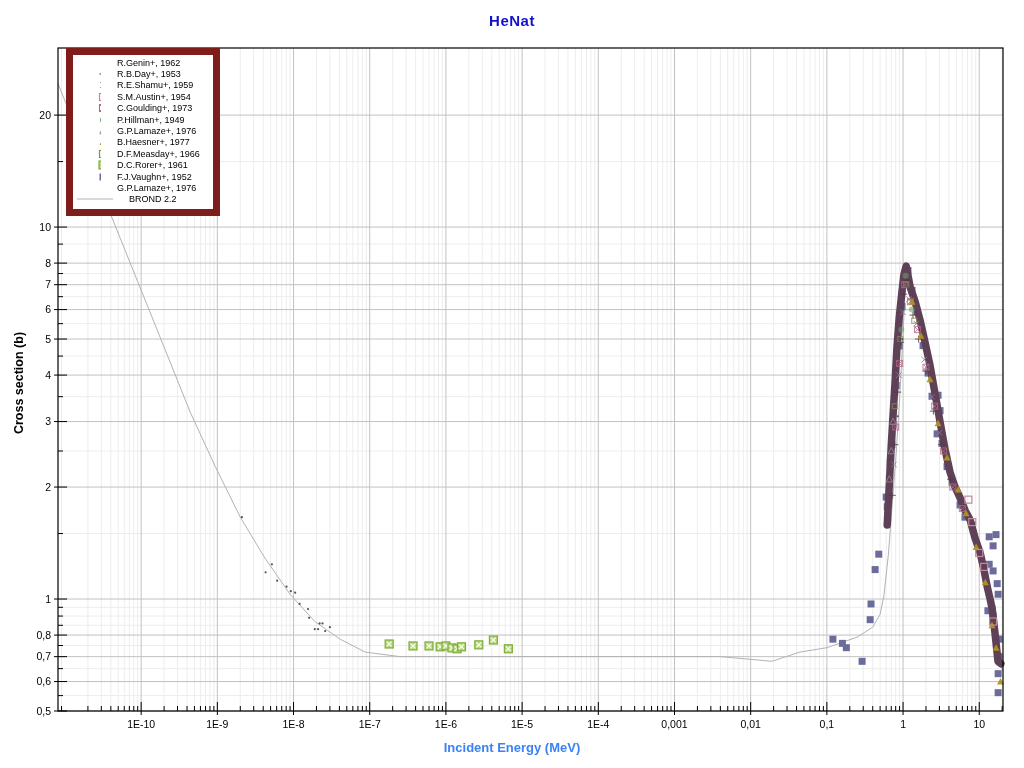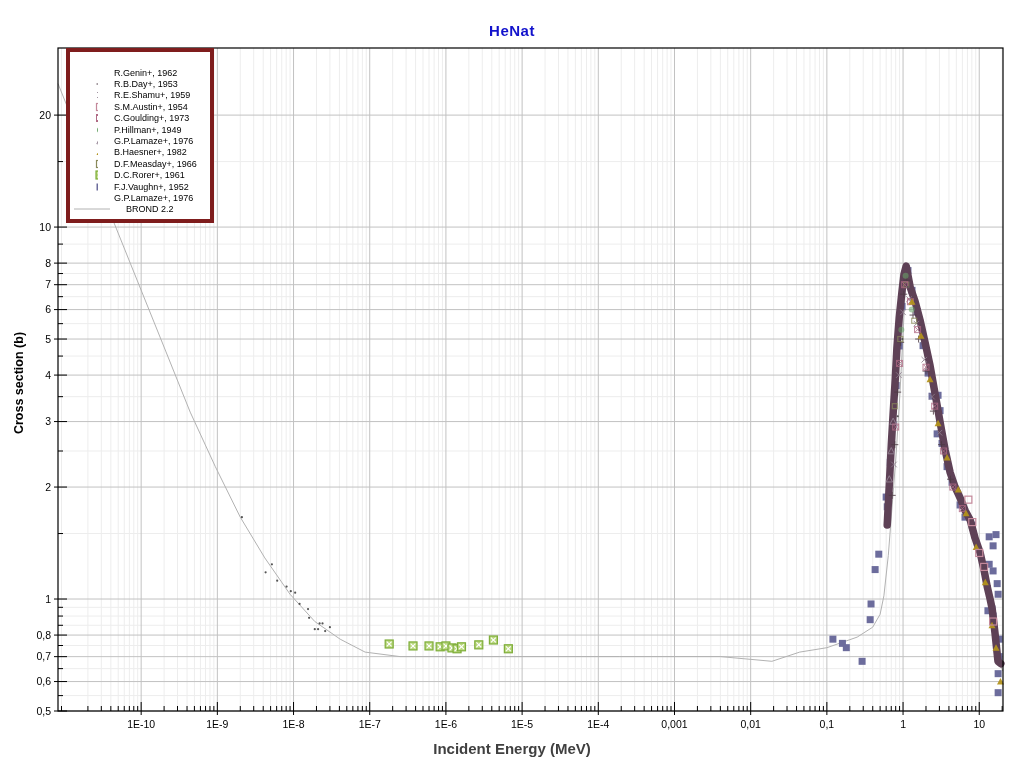--- a/index.html
+++ b/index.html
@@ -1,26 +1,26 @@
 <!DOCTYPE html>
 <html><head>
 <meta charset="utf-8">
 <style>
   html,body{margin:0;padding:0;background:#fff;}
   body{width:1024px;height:768px;font-family:"Liberation Sans",sans-serif;}
   .page{position:relative;width:1024px;height:768px;background:#fff;overflow:hidden;}
   #chart{position:absolute;left:0;top:0;}
-  .title{position:absolute;top:22px;left:0;width:100%;text-align:center;
+  .title{position:absolute;top:12px;left:0;width:100%;text-align:center;
          font-weight:bold;font-size:15px;color:#1212cc;letter-spacing:0.5px;}
   .xlabel{position:absolute;top:740px;left:0;width:100%;text-align:center;
-          font-weight:bold;font-size:15px;color:#404040;}
+          font-weight:bold;font-size:13px;color:#3b82f6;}
   .ylabel{position:absolute;top:383px;left:19px;transform:translate(-50%,-50%) rotate(-90deg);
           font-weight:bold;font-size:12.5px;color:#000;white-space:nowrap;}
   #legend{position:absolute;left:66px;top:48px;width:140px;background:#fff;
-          border:4px solid #7f1d1d;padding:15px 0 4px 0;}
+          border:7px solid #7f1d1d;padding:2px 0 4px 0;}
   .lrow{display:flex;align-items:center;height:11.4px;}
   .licon{width:16px;margin-left:12px;flex:none;display:flex;justify-content:center;align-items:center;}
   .ltext{margin-left:16px;font-size:9px;color:#000;white-space:nowrap;}
 </style>
 </head>
 <body>
 
 <div class="page">
   <svg id="chart" width="1024" height="768">
       <g>
@@ -626,21 +626,21 @@
           </svg>
         </span>
         <span class="ltext">G.P.Lamaze+, 1976</span>
       </div>
       <div class="lrow">
         <span class="licon">
           <svg width="36" height="10">
             <path d="M 18 1.5 L 21.5 8 L 14.5 8 Z" fill="#b3931d"></path>
           </svg>
         </span>
-        <span class="ltext">B.Haesner+, 1982</span>
+        <span class="ltext">B.Haesner+, 1977</span>
       </div>
       <div class="lrow">
         <span class="licon">
           <svg width="36" height="10">
             <rect x="14.5" y="1.5" width="7" height="7" fill="none" stroke="#8a8a5a" stroke-width="1.2"></rect>
           </svg>
         </span>
         <span class="ltext">D.F.Measday+, 1966</span>
       </div>
       <div class="lrow">

